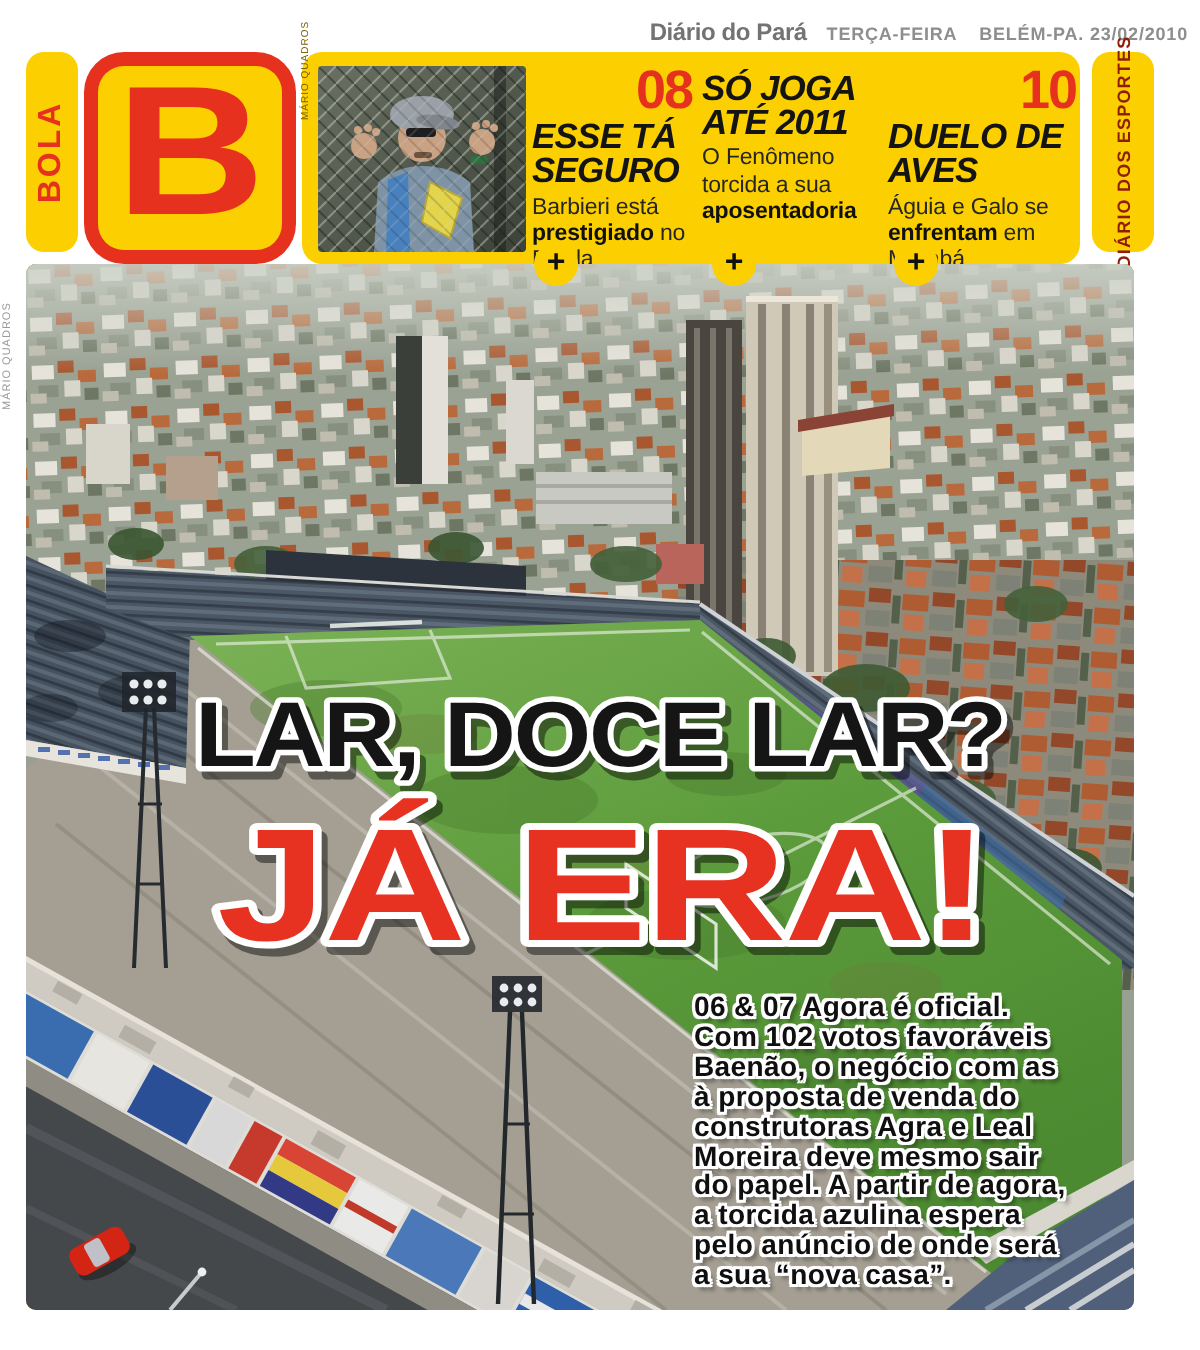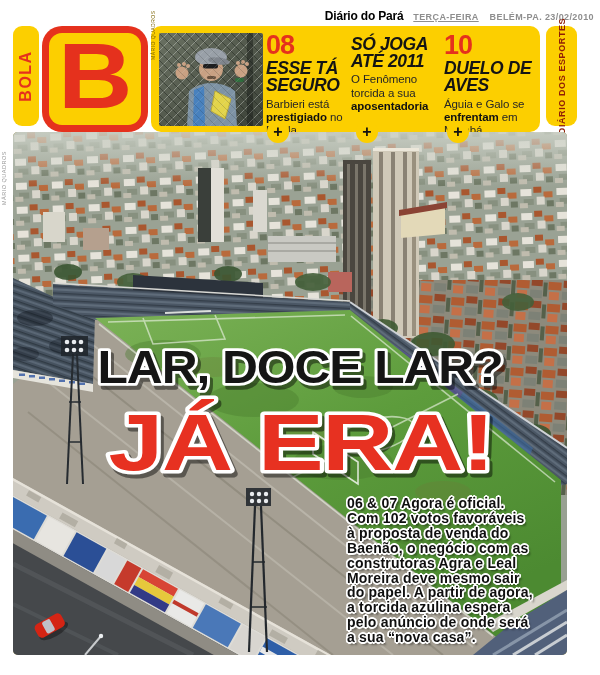--- a/index.html
+++ b/index.html
@@ -1,42 +1,42 @@
 <!DOCTYPE html>
 <html><head>
 <meta charset="utf-8">
 <style>
   html,body{margin:0;padding:0;background:#e9e9e9;}
   .page{position:relative;width:600px;height:675px;background:#fff;overflow:hidden;
         font-family:"Liberation Sans","DejaVu Sans",sans-serif;}
   
   .masthead{position:absolute;top:9px;right:6px;font-size:9px;font-weight:700;
             color:#8e8e8e;letter-spacing:.4px;white-space:nowrap;}
-  .masthead .brand{color:#000000;font-size:12px;font-weight:900;letter-spacing:-.2px;margin-right:7px;}
-  .masthead .weekday{margin-right:8px;text-decoration:underline;}
+  .masthead .brand{color:#737373;font-size:12px;font-weight:900;letter-spacing:-.2px;margin-right:7px;}
+  .masthead .weekday{margin-right:8px;}
   
   .strip{position:absolute;background:#FCCF00;border-radius:9px;}
   .bola-strip{left:13px;top:26px;width:26px;height:100px;}
   .vtext{position:absolute;left:50%;top:50%;transform:translate(-50%,-50%) rotate(-90deg);
          white-space:nowrap;font-weight:900;}
   .bola-strip .vtext{color:#E5311D;font-size:16px;letter-spacing:1.5px;}
   .esportes-strip{left:546px;top:26px;width:31px;height:100px;}
   .esportes-strip .vtext{color:#8f1d06;font-size:9px;letter-spacing:.6px;}
   .b-logo{position:absolute;left:42px;top:26px;width:106px;height:106px;background:#E5311D;border-radius:20px;}
   .b-logo-inner{position:absolute;inset:7px;background:#FCCF00;border-radius:13px;
                 display:flex;align-items:center;justify-content:center;overflow:hidden;}
   .b-letter{font-size:92px;font-weight:900;color:#E5311D;line-height:1;
             transform:translateY(-3px) scaleX(1.12);}
   .teaser-panel{position:absolute;left:151px;top:26px;width:389px;height:106px;
                 background:#FCCF00;border-radius:10px;}
   .coach-photo{position:absolute;left:8px;top:7px;width:104px;height:93px;overflow:hidden;border-radius:2px;}
   .panel-credit{position:absolute;left:-1px;top:34px;transform:rotate(-90deg);transform-origin:left top;
                 font-size:5px;color:#7a6300;letter-spacing:.5px;white-space:nowrap;}
   .teaser{position:absolute;top:7px;}
-  .teaser .num{font-size:27px;font-weight:900;color:#E5311D;line-height:.9;letter-spacing:-1px;}
+  .teaser .num{font-size:27px;font-weight:900;color:#E5311D;line-height:.9;letter-spacing:-1px;text-align:right;}
   .teaser .title{font-size:17.5px;font-weight:900;color:#141414;line-height:.95;
                  letter-spacing:-.4px;margin-top:3px;transform-origin:left;font-style:italic;}
   .teaser .txt{font-size:11.5px;color:#262626;line-height:1.16;margin-top:4px;letter-spacing:-.1px;}
   .teaser .txt b{font-weight:700;color:#111;}
   .t1{left:115px;width:80px;} .t2{left:200px;width:92px;} .t3{left:293px;width:94px;}
   .plus-badge{position:absolute;width:22px;height:22px;border-radius:50%;background:#FCCF00;
               top:121px;display:flex;align-items:center;justify-content:center;
               font-size:16px;font-weight:900;color:#111;line-height:1;z-index:5;}
   .p1{left:267px;} .p2{left:356px;} .p3{left:447px;}
   
@@ -385,22 +385,22 @@
     
     <svg class="headline-svg" width="554" height="165" viewBox="0 0 554 165">
       <text x="287" y="48" text-anchor="middle" font-family="Liberation Sans, DejaVu Sans, sans-serif" font-size="46" font-weight="bold" letter-spacing="-1" textLength="405" lengthAdjust="spacingAndGlyphs" fill="#151515" stroke="#ffffff" stroke-width="5.5" stroke-linejoin="round" paint-order="stroke fill" style="filter:drop-shadow(3px 4px 0 rgba(0,0,0,.45))">LAR, DOCE LAR?</text>
       <text x="288" y="135" text-anchor="middle" font-family="Liberation Sans, DejaVu Sans, sans-serif" font-size="80" font-weight="bold" letter-spacing="-1" textLength="385" lengthAdjust="spacingAndGlyphs" fill="#E73121" stroke="#ffffff" stroke-width="7" stroke-linejoin="round" paint-order="stroke fill" style="filter:drop-shadow(3px 4px 0 rgba(0,0,0,.45))">JÁ ERA!</text>
     </svg>
 
     
     <div class="story">
       <div>06 &amp; 07 Agora é oficial.</div>
       <div>Com 102 votos favoráveis</div>
+      <div>Baenão, o negócio com as</div>
       <div>à proposta de venda do</div>
-      <div>Baenão, o negócio com as</div>
       <div>construtoras Agra e Leal</div>
       <div>Moreira deve mesmo sair</div>
       <div>do papel. A partir de agora,</div>
       <div>a torcida azulina espera</div>
       <div>pelo anúncio de onde será</div>
       <div>a sua “nova casa”.</div>
     </div>
   </div>
 
   <span class="left-credit">MÁRIO QUADROS</span>

